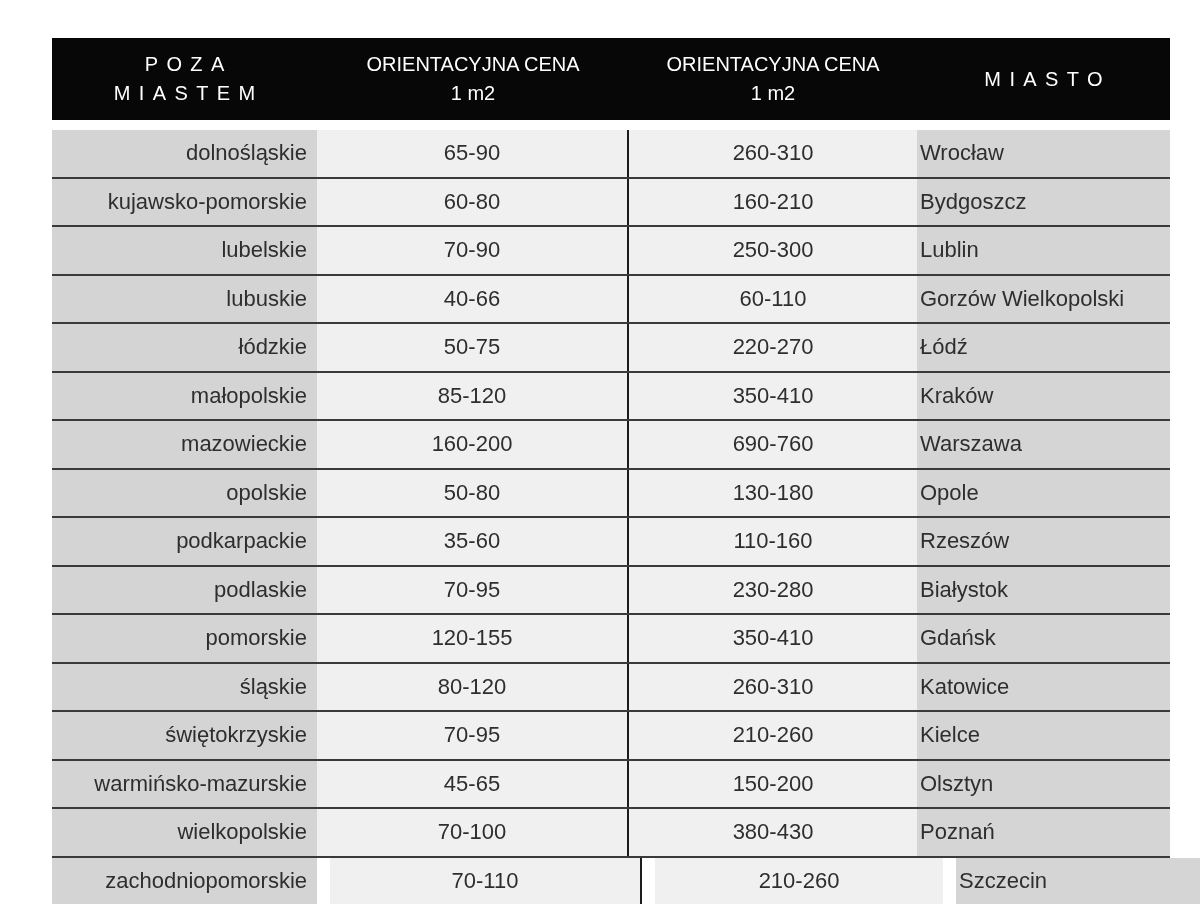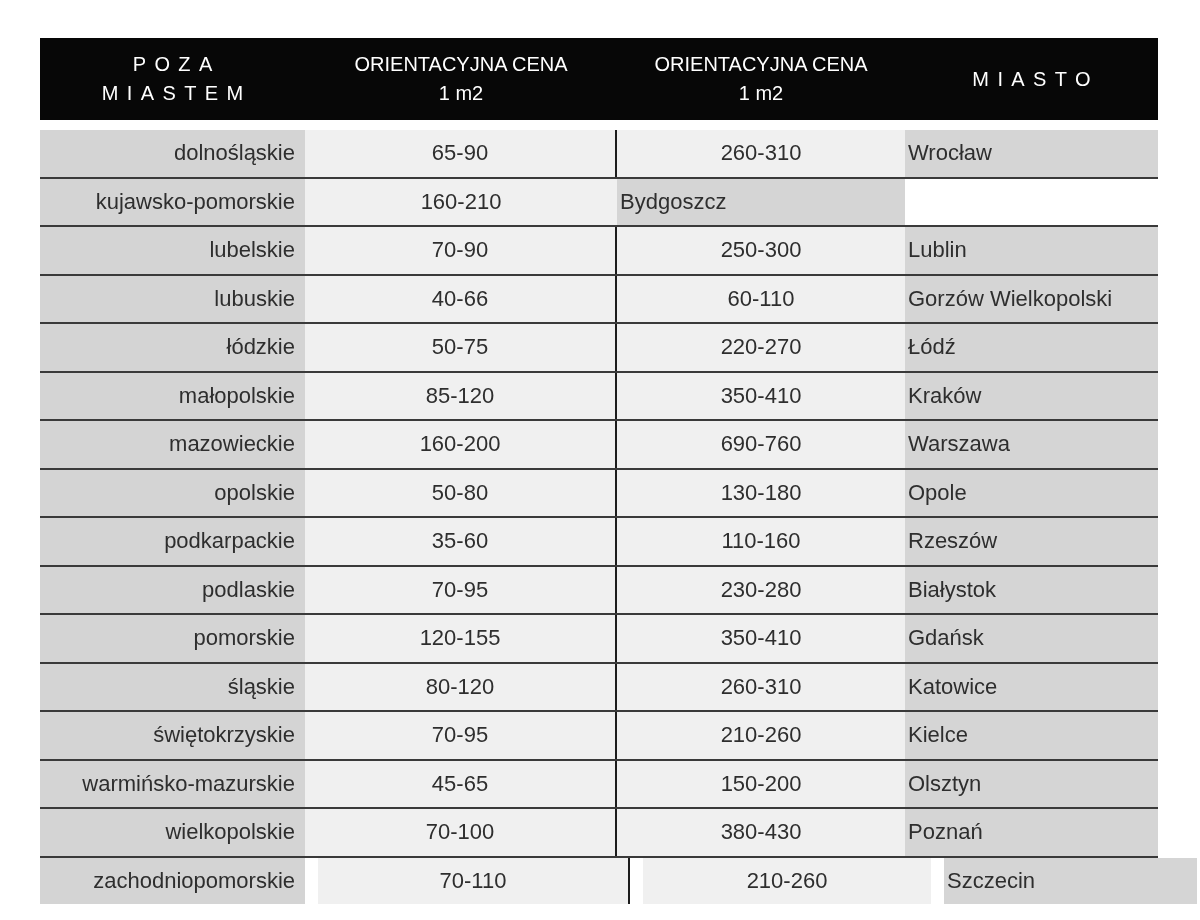--- a/index.html
+++ b/index.html
@@ -1,20 +1,20 @@
 <!DOCTYPE html>
 <html><head>
 <meta charset="utf-8">
 <style>
   html, body { margin:0; padding:0; }
   .canvas {
     width:1200px; height:920px; background:#ffffff; position:relative;
     font-family:"Liberation Sans", sans-serif; overflow:hidden;
   }
-  .price-table { position:absolute; left:40px; top:38px; width:1118px; }
+  .price-table { position:absolute; left:52px; top:38px; width:1118px; }
 
   
   .thead {
     display:grid; grid-template-columns:265px 312px 288px 253px;
     background:#070707; height:82px; color:#ffffff;
   }
   .hcell {
     display:flex; flex-direction:column; align-items:center; justify-content:center;
     font-size:20px; line-height:1.45; text-align:center;
   }
@@ -64,20 +64,21 @@
     <div class="tbody" id="tbody">
       <div class="trow">
         <div class="cell c1">dolnośląskie</div>
         <div class="cell c2">65-90</div>
         <div class="cell c3">260-310</div>
         <div class="cell c4">Wrocław</div>
       </div>
 
       <div class="trow">
         <div class="cell c1">kujawsko-pomorskie</div>
+        <div class="cell c2">60-80</div>
         <div class="cell c3">160-210</div>
         <div class="cell c4">Bydgoszcz</div>
       </div>
 
       <div class="trow">
         <div class="cell c1">lubelskie</div>
         <div class="cell c2">70-90</div>
         <div class="cell c3">250-300</div>
         <div class="cell c4">Lublin</div>
       </div>

